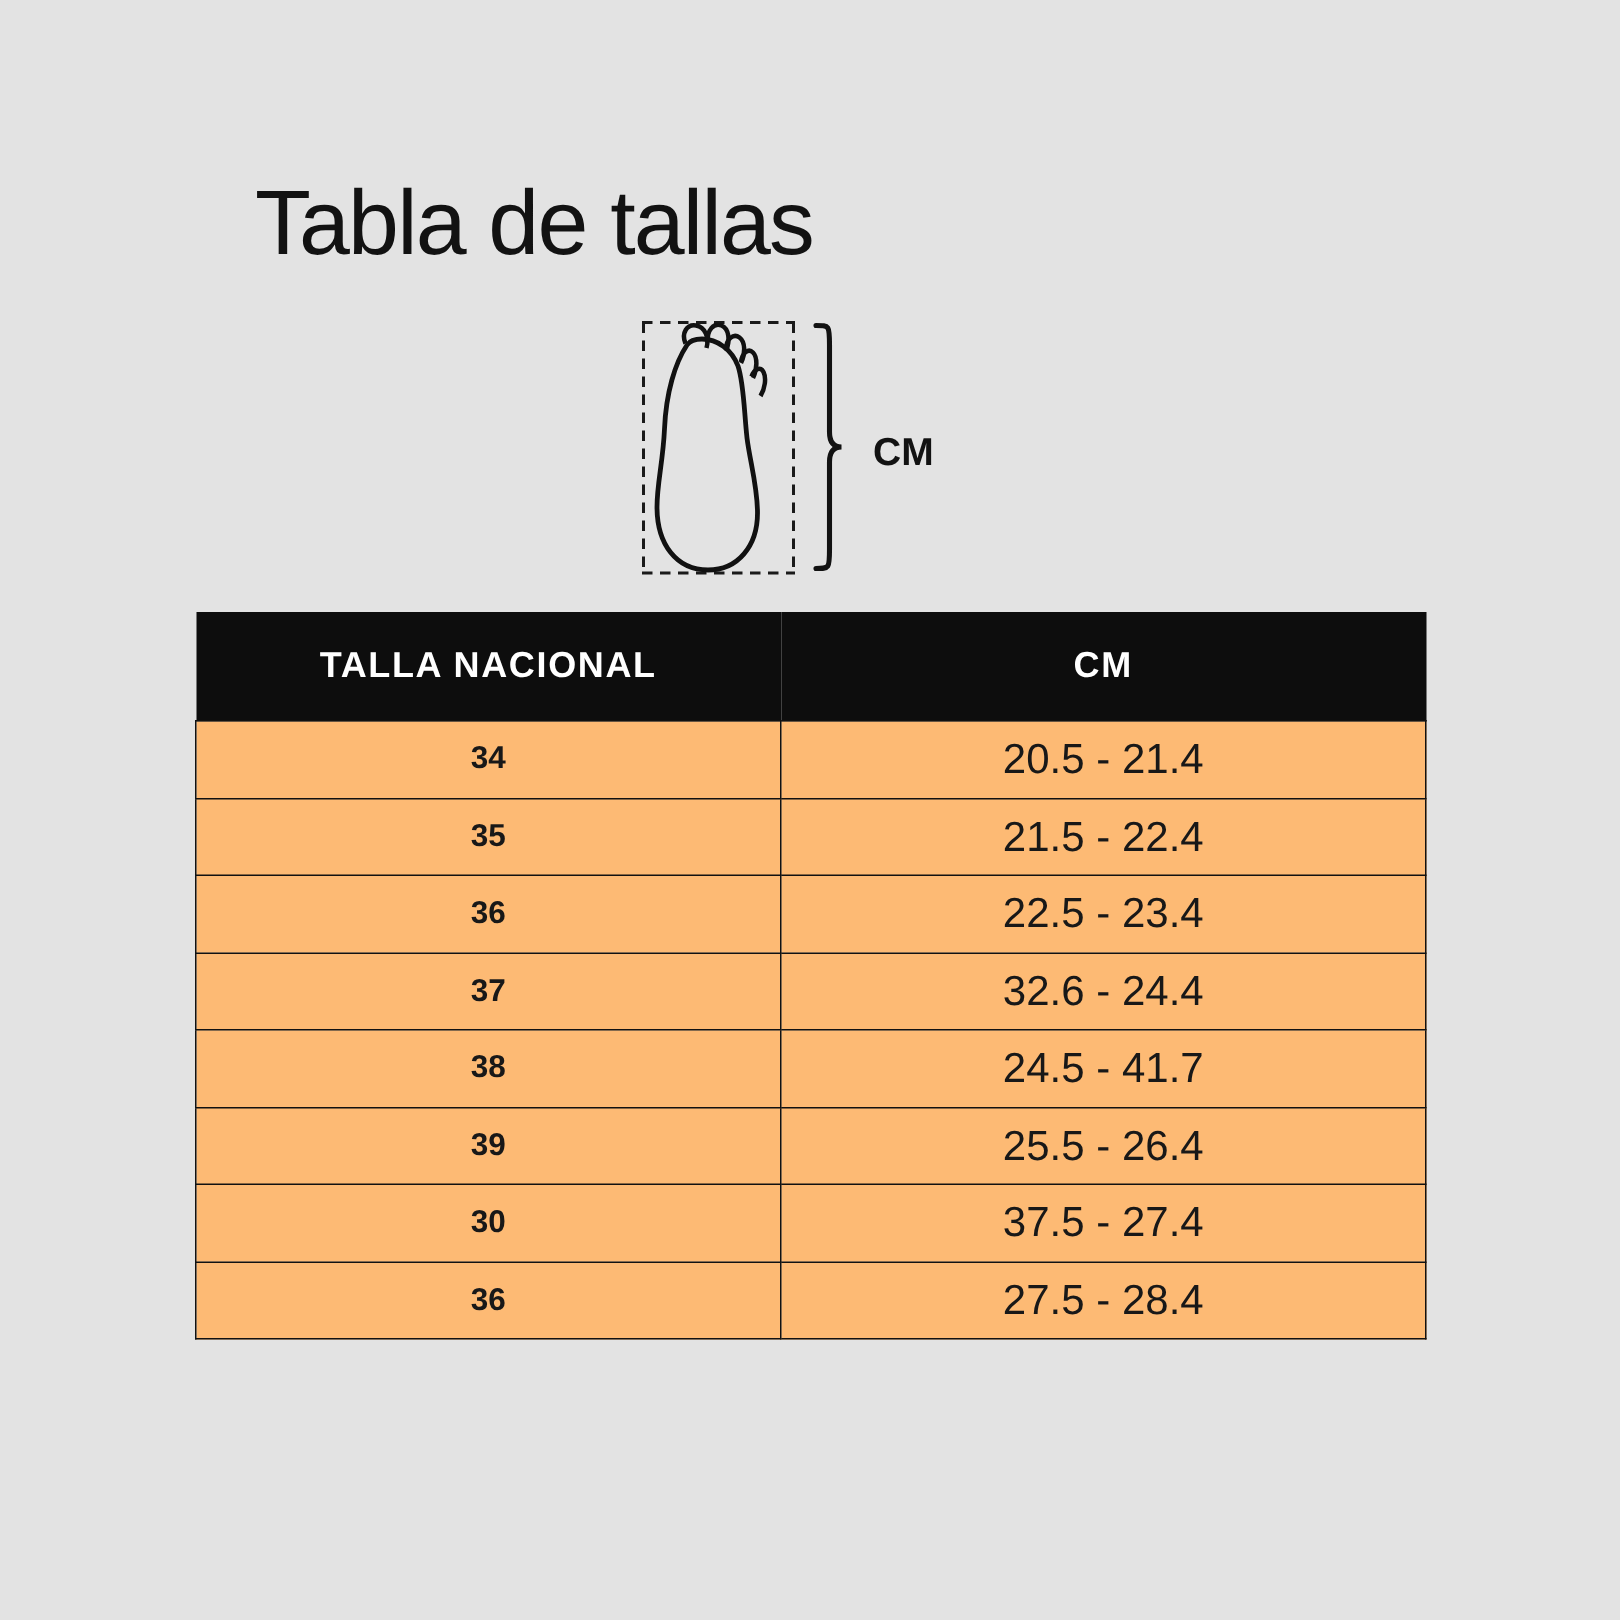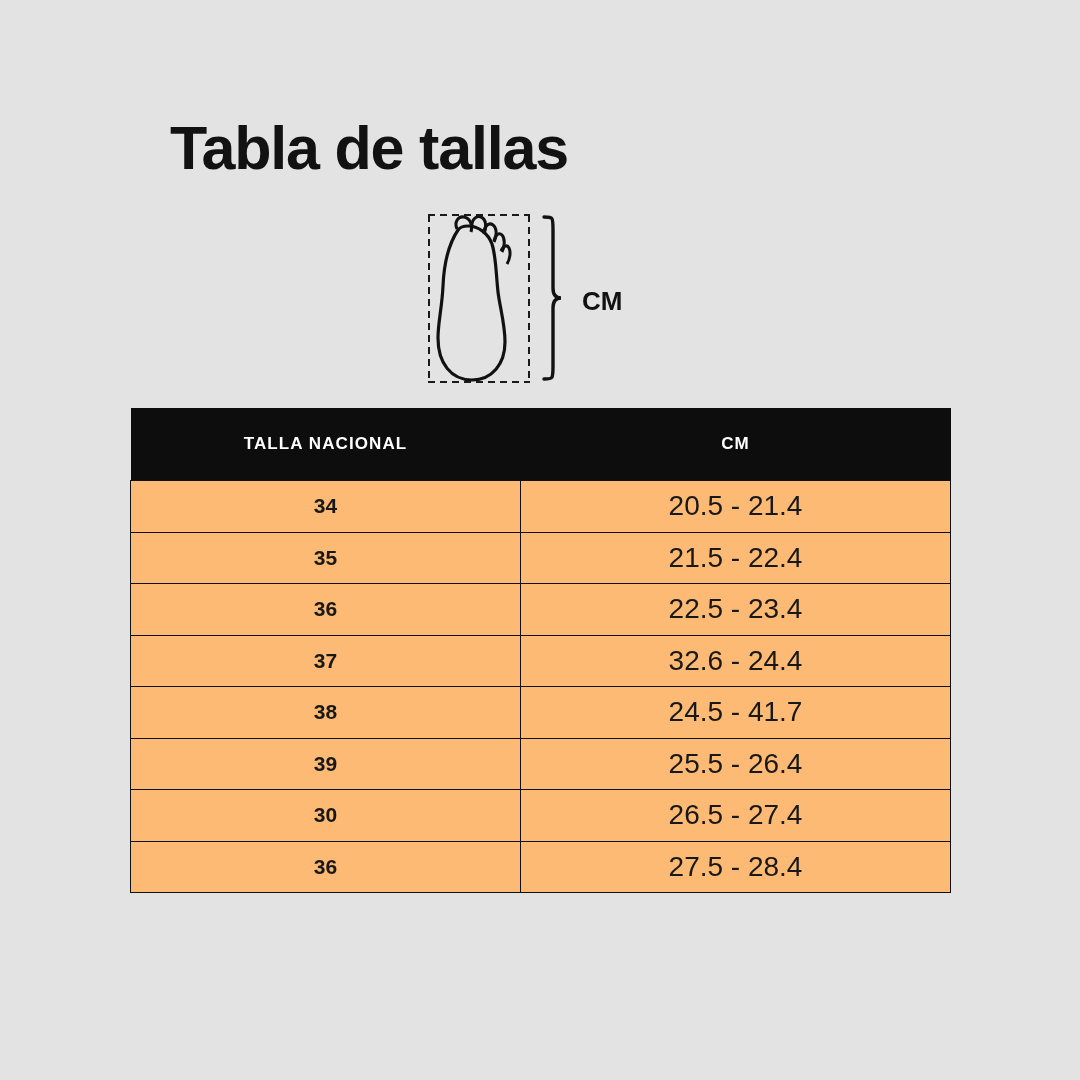--- a/index.html
+++ b/index.html
@@ -18,21 +18,21 @@
   .page {
     position: absolute;
     inset: 0;
   }
 
   .title {
     position: absolute;
     left: 170px;
     top: 118px;
     font-size: 61px;
-    font-weight: bold;
+    font-weight: normal;
     color: #121212;
     letter-spacing: -1.2px;
     line-height: 1;
   }
 
   
   .diagram {
     position: absolute;
     left: 420px;
     top: 208px;
@@ -59,21 +59,21 @@
     width: 820px;
     border-collapse: collapse;
     table-layout: fixed;
   }
   .table col.c1 { width: 390px; }
   .table col.c2 { width: 430px; }
 
   .table thead th {
     background: #0d0d0d;
     color: #ffffff;
-    font-size: 17px;
+    font-size: 24px;
     font-weight: bold;
     letter-spacing: 1.1px;
     height: 70px;
     text-align: center;
     vertical-align: middle;
     border: none;
   }
 
   .table tbody td {
     background: #fdba74;
@@ -157,21 +157,21 @@
       <tr>
         <td class="size">38</td>
         <td class="cm">24.5 - 41.7</td>
       </tr>
       <tr>
         <td class="size">39</td>
         <td class="cm">25.5 - 26.4</td>
       </tr>
       <tr>
         <td class="size">30</td>
-        <td class="cm">26.5 - 27.4</td>
+        <td class="cm">37.5 - 27.4</td>
       </tr>
       <tr>
         <td class="size">36</td>
         <td class="cm">27.5 - 28.4</td>
       </tr>
     </tbody>
   </table>
 
 </div>
 

